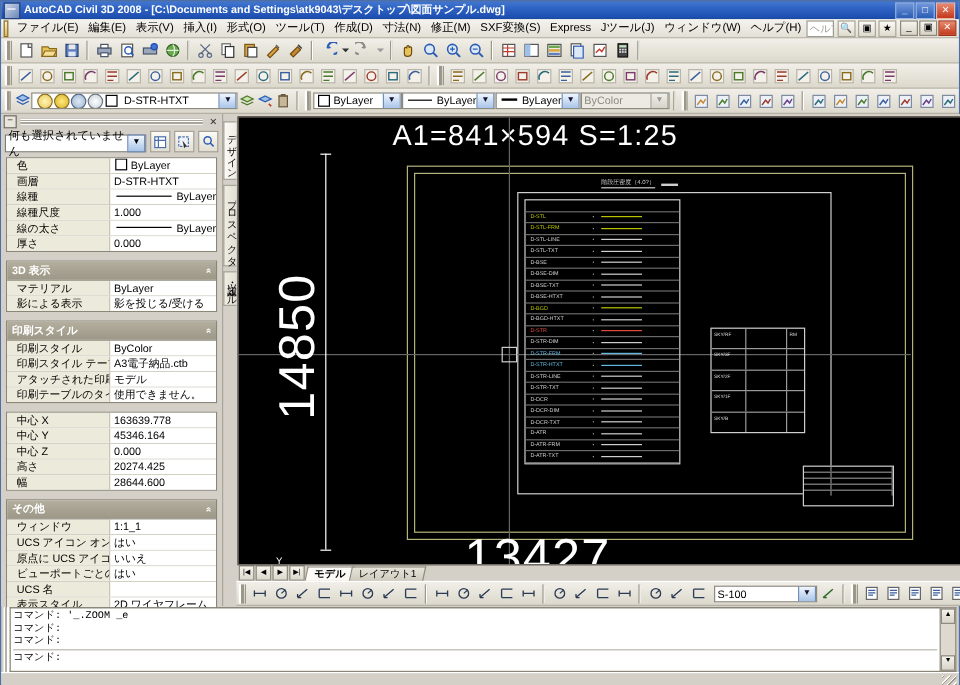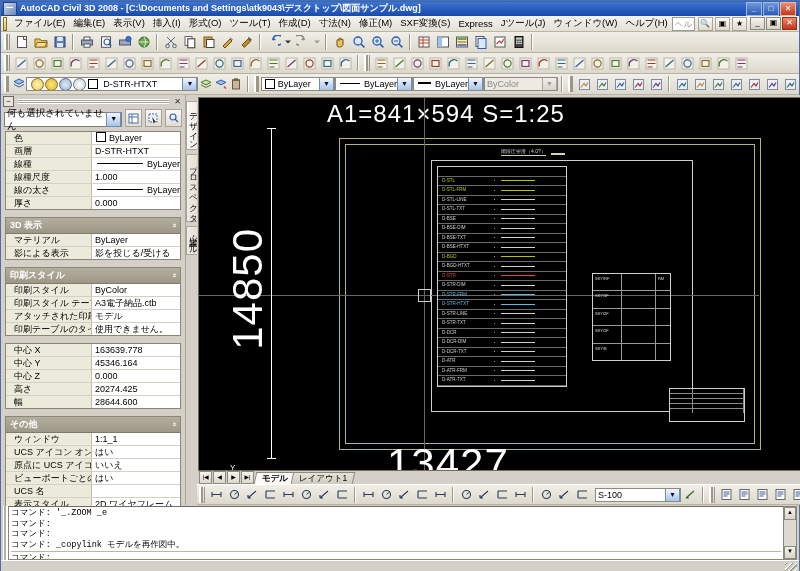--- a/index.html
+++ b/index.html
@@ -1327,21 +1327,20 @@
         </div>
     </div>
   </div>
 
   <div class="cmdwrap">
     <div class="cmdgrip"></div>
     <div class="cmd">
       <div>コマンド: '_.ZOOM _e</div>
       <div>コマンド:</div>
       <div>コマンド:</div>
-      <div>コマンド: _copylink  モデルを再作図中。</div>
       <div class="sep"></div>
       <div>コマンド:</div>
     </div>
     <div class="cmdscroll">
       <div class="csb">▲</div>
       <div style="flex:1 1 auto"></div>
       <div class="csb">▼</div>
     </div>
   </div>
 

